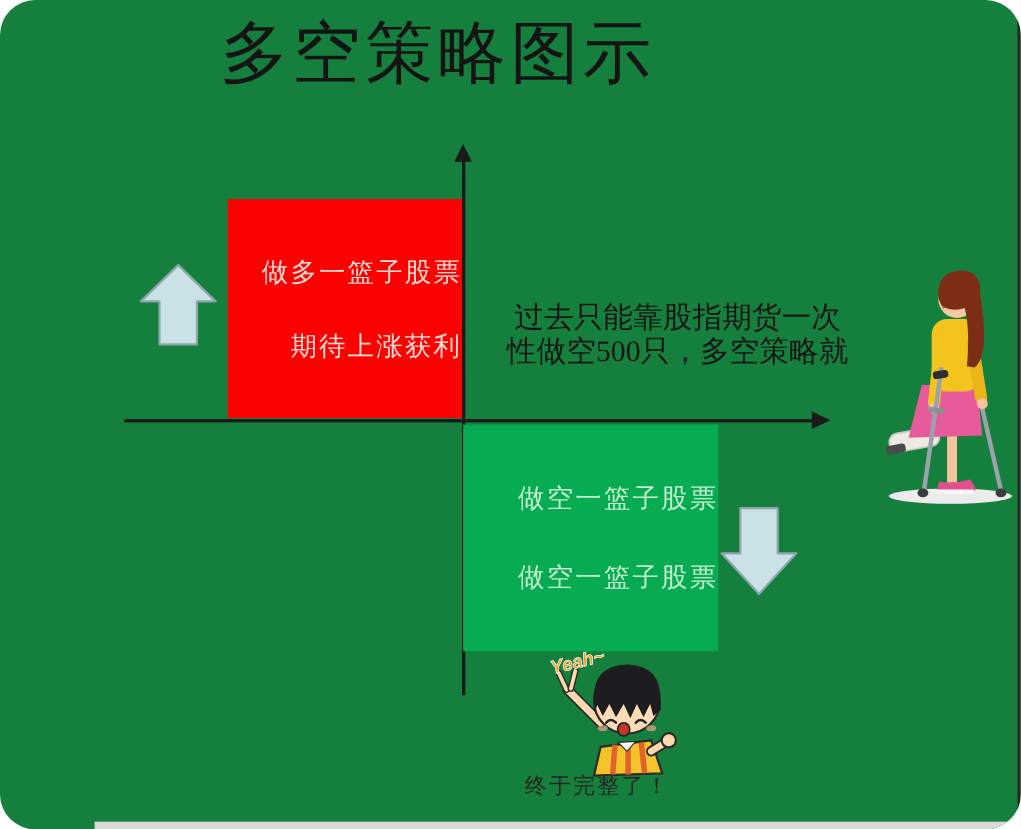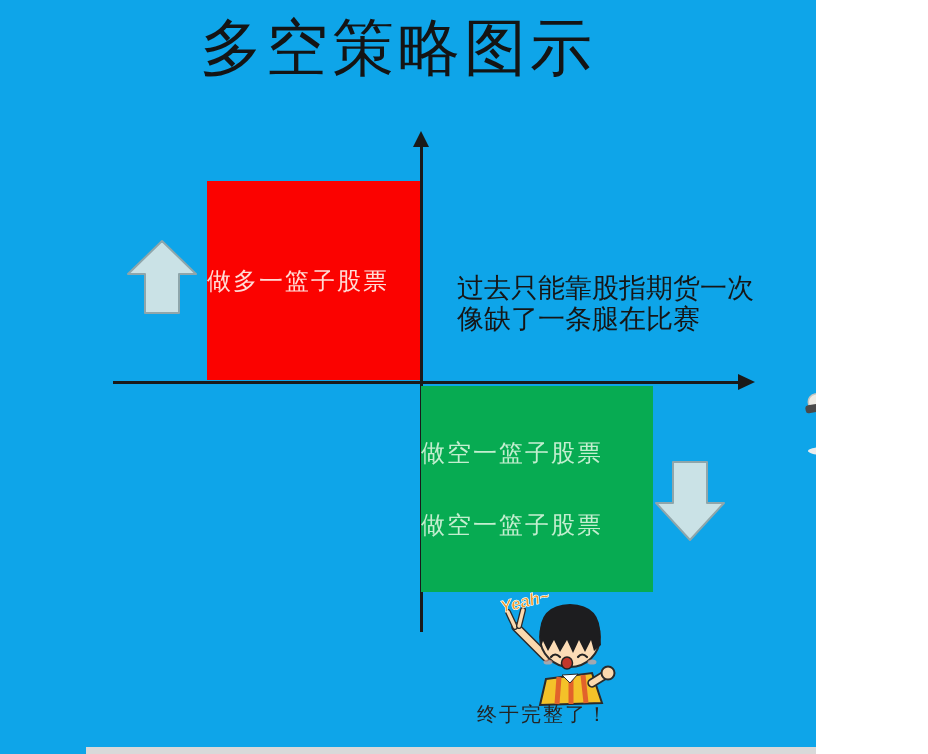--- a/index.html
+++ b/index.html
@@ -1,47 +1,47 @@
 <!DOCTYPE html>
 <html><head>
 <meta charset="utf-8">
 <style>
   html,body{margin:0;padding:0;background:#ffffff;}
   #slide{
-    position:relative;width:816px;height:754px;background:#0ea5e9;
-    overflow:hidden;font-family:"Liberation Serif","DejaVu Serif",serif;color:#1c1c1c;
+    position:relative;width:928px;height:754px;background:#15803d;
+    overflow:hidden;font-family:"Liberation Serif","DejaVu Serif",serif;color:#1c1c1c;border-radius:32px;
   }
   .abs{position:absolute;}
   
   #title{
     left:200px;top:6px;width:560px;font-size:62px;letter-spacing:4px;
     color:#141414;white-space:nowrap;
   }
   
   #v-axis{left:420px;top:146px;width:3px;height:486px;background:#1a1a1a;}
   #v-axis-head{left:413px;top:131px;width:0;height:0;
     border-left:8px solid transparent;border-right:8px solid transparent;
     border-bottom:16px solid #1a1a1a;}
   #h-axis{left:113px;top:381px;width:627px;height:3px;background:#1a1a1a;}
   #h-axis-head{left:738px;top:374px;width:0;height:0;
     border-top:8px solid transparent;border-bottom:8px solid transparent;
     border-left:17px solid #1a1a1a;}
   
-  .qbox{display:flex;flex-direction:column;align-items:flex-start;justify-content:center;
+  .qbox{display:flex;flex-direction:column;align-items:flex-end;justify-content:center;
     text-align:center;font-size:24px;letter-spacing:2px;}
   #long-box{left:207px;top:181px;width:213px;height:199px;background:#fb0200;
     color:#ffdcd6;gap:36px;}
   #short-box{left:421px;top:386px;width:232px;height:206px;background:#07ab52;
     color:#c3eecf;gap:40px;}
   
   #up-arrow{left:125px;top:238px;}
   #down-arrow{left:654px;top:459px;}
   
   #annotation{left:457px;top:273px;width:318px;font-size:27px;line-height:31px;
-    color:#161616;}
+    color:#161616;text-align:center;}
   
   #caption{left:477px;top:701px;font-size:20px;letter-spacing:2px;color:#242424;
     white-space:nowrap;}
   
   #girl-sticker{left:798px;top:240px;}
   #maruko-sticker{left:482px;top:591px;}
   
   #bottom-strip{left:86px;top:747px;width:842px;height:7px;background:#d9d9d9;}
   #right-edge{left:925px;top:0;width:3px;height:754px;background:#262626;}
 </style>
@@ -52,37 +52,38 @@
 
   <div id="title" class="abs">多空策略图示</div>
 
   <div id="v-axis" class="abs"></div>
   <div id="v-axis-head" class="abs"></div>
   <div id="h-axis" class="abs"></div>
   <div id="h-axis-head" class="abs"></div>
 
   <div id="long-box" class="abs qbox">
     <div>做多一篮子股票</div>
+    <div>期待上涨获利</div>
   </div>
 
   <div id="short-box" class="abs qbox">
     <div>做空一篮子股票</div>
     <div>做空一篮子股票</div>
   </div>
 
   <svg id="up-arrow" class="abs" width="74" height="78" viewBox="0 0 74 78">
     <polygon points="37,3 71,36 54,36 54,75 20,75 20,36 3,36" stroke="#8fa6ab" stroke-width="2" stroke-linejoin="round" fill="#cae2e6"></polygon>
   </svg>
   <svg id="down-arrow" class="abs" width="72" height="84" viewBox="0 0 72 84">
     <polygon points="36,81 2,44 19,44 19,3 53,3 53,44 70,44" stroke="#8fa6ab" stroke-width="2" stroke-linejoin="round" fill="#cae2e6"></polygon>
   </svg>
 
   <div id="annotation" class="abs">
     <div>过去只能靠股指期货一次</div>
-    <div>像缺了一条腿在比赛</div>
+    <div>性做空500只，多空策略就</div>
   </div>
 
   <svg id="girl-sticker" class="abs" width="128" height="222" viewBox="0 0 128 222">
     <ellipse cx="66" cy="211" rx="56" ry="7" fill="#ececec"></ellipse>
 
     <line x1="86" y1="92" x2="112" y2="206" stroke="#9aa3a9" stroke-width="4"></line>
     <rect x="80" y="96" width="14" height="7" rx="3" fill="#2e2e2e" transform="rotate(12 87 99)"></rect>
     <ellipse cx="112" cy="208" rx="5" ry="4" fill="#3b3b3b"></ellipse>
 
     <g transform="rotate(-10 40 158)">

